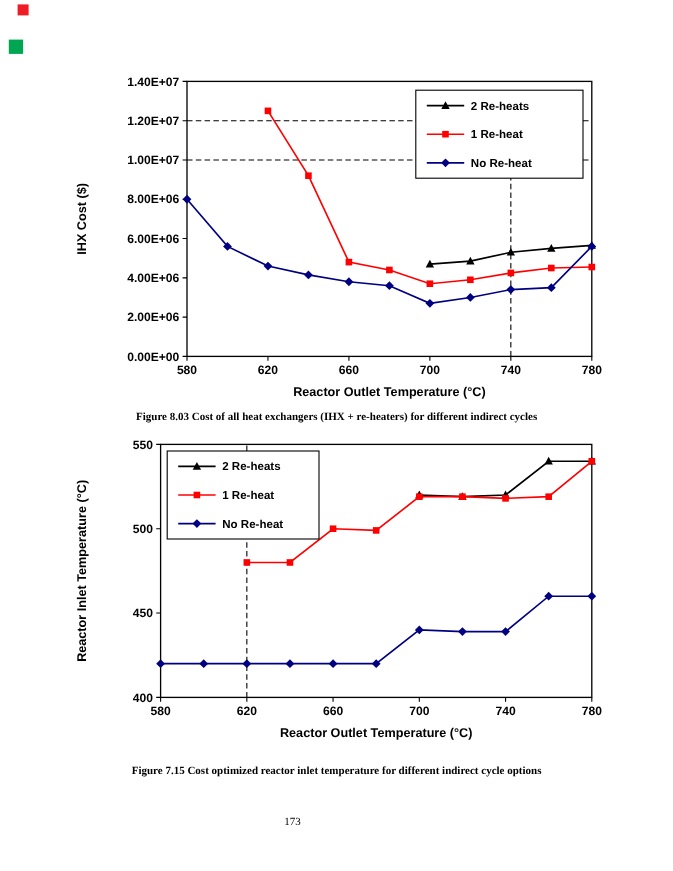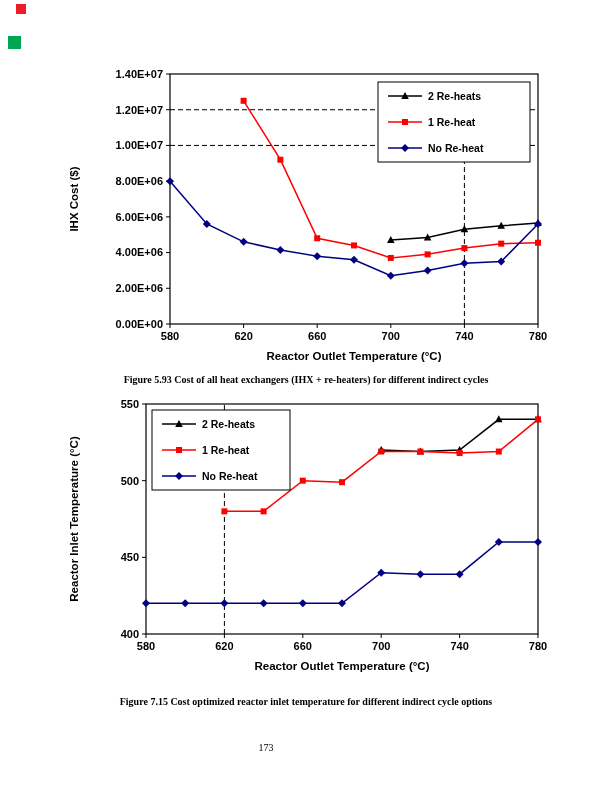--- a/index.html
+++ b/index.html
@@ -118,21 +118,21 @@
           <g>
             <line x1="330" y1="88" x2="364" y2="88" stroke="#000080" stroke-width="1.5"></line>
             <path d="M347 84L351 88L347 92L343 88Z" fill="#000080"></path>
             <text x="370" y="88" dy="0.35em">No Re-heat</text>
           </g>
         </g>
         <text x="296" y="300" text-anchor="middle" font-size="11.5" font-weight="bold">Reactor Outlet Temperature (°C)</text>
         <text x="20" y="139" text-anchor="middle" transform="rotate(-90 20 139)" font-size="11.5" font-weight="bold">IHX Cost ($)</text>
       </g>
     </svg>
-  <div class="caption c1">Figure 5.93 Cost of all heat exchangers (IHX + re-heaters) for different indirect cycles</div>
+  <div class="caption c1">Figure 8.03 Cost of all heat exchangers (IHX + re-heaters) for different indirect cycles</div>
 
   <svg id="chart2" class="chart" width="492" height="298" viewBox="0 0 492 298">
       <g font-family="&quot;Liberation Sans&quot;, sans-serif" fill="#000">
         <rect x="88" y="12" width="392" height="230" fill="#ffffff" stroke="#000000" stroke-width="1.2"></rect>
         <g font-size="11" font-weight="bold">
           <line x1="84" y1="242" x2="88" y2="242" stroke="#000" stroke-width="1"></line>
           <text x="81" y="242" text-anchor="end" dy="0.35em">400</text>
           <line x1="84" y1="165.33333333333334" x2="88" y2="165.33333333333334" stroke="#000" stroke-width="1"></line>
           <text x="81" y="165.33333333333334" text-anchor="end" dy="0.35em">450</text>
           <line x1="84" y1="88.66666666666669" x2="88" y2="88.66666666666669" stroke="#000" stroke-width="1"></line>

